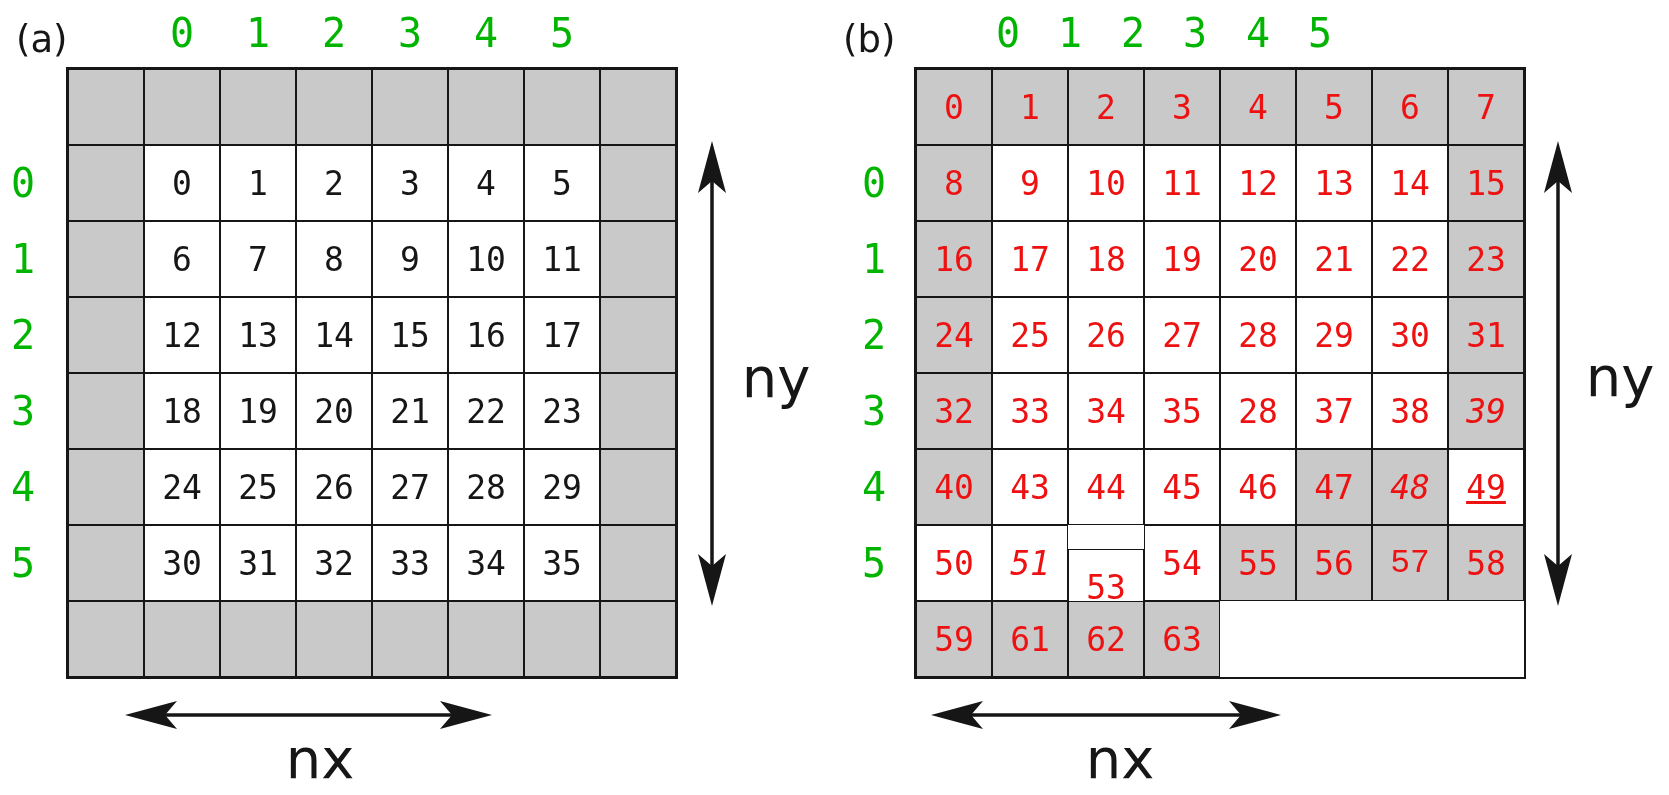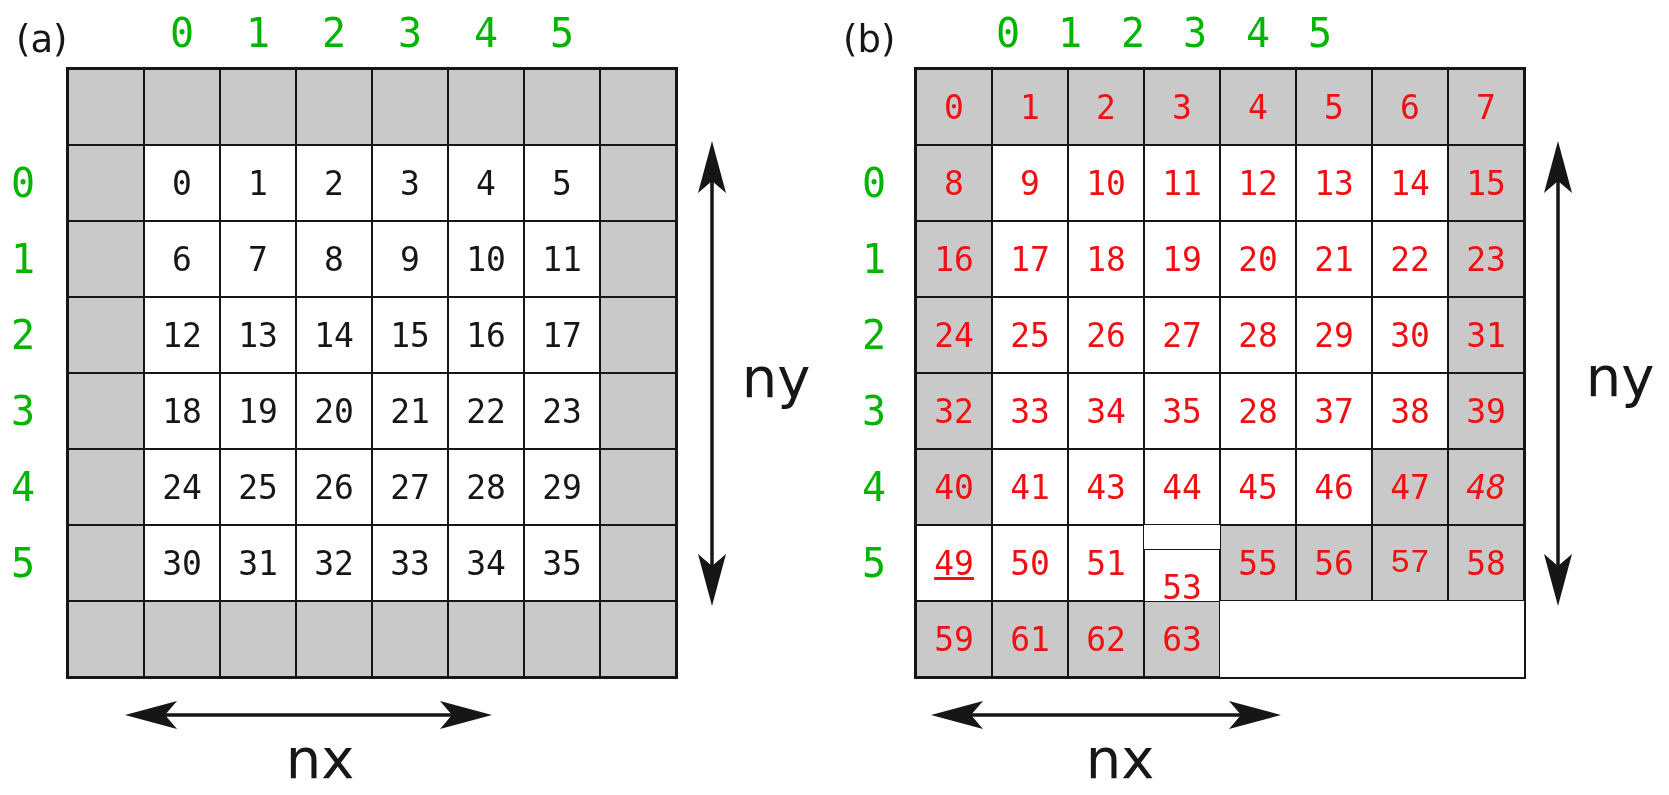--- a/index.html
+++ b/index.html
@@ -162,33 +162,33 @@
         <div class="cell" style="color: var(--red);">29</div>
         <div class="cell" style="color: var(--red);">30</div>
         <div class="cell halo" style="color: var(--red);">31</div>
         <div class="cell halo" style="color: var(--red);">32</div>
         <div class="cell" style="color: var(--red);">33</div>
         <div class="cell" style="color: var(--red);">34</div>
         <div class="cell" style="color: var(--red);">35</div>
         <div class="cell" style="color: var(--red);">28</div>
         <div class="cell" style="color: var(--red);">37</div>
         <div class="cell" style="color: var(--red);">38</div>
-        <div class="cell halo" style="color: var(--red);">39</div>
+        <div class="cell halo" style="color: var(--red); font-style: italic;">39</div>
         <div class="cell halo" style="color: var(--red);">40</div>
-        <div class="cell" style="color: var(--red);">41</div>
         <div class="cell" style="color: var(--red);">43</div>
         <div class="cell" style="color: var(--red);">44</div>
         <div class="cell" style="color: var(--red);">45</div>
         <div class="cell" style="color: var(--red);">46</div>
         <div class="cell halo" style="color: var(--red);">47</div>
         <div class="cell halo" style="color: var(--red); font-style: italic;">48</div>
         <div class="cell" style="color: var(--red); text-decoration: underline;">49</div>
         <div class="cell" style="color: var(--red);">50</div>
-        <div class="cell" style="color: var(--red);">51</div>
+        <div class="cell" style="color: var(--red); font-style: italic;">51</div>
         <div class="cell" style="color: var(--red); margin-top: 24px;">53</div>
+        <div class="cell" style="color: var(--red);">54</div>
         <div class="cell halo" style="color: var(--red);">55</div>
         <div class="cell halo" style="color: var(--red);">56</div>
         <div class="cell halo" style="color: var(--red); font-family: Liberation Mono, monospace;">57</div>
         <div class="cell halo" style="color: var(--red);">58</div>
         <div class="cell halo" style="color: var(--red);">59</div>
         <div class="cell halo" style="color: var(--red);">61</div>
         <div class="cell halo" style="color: var(--red);">62</div>
         <div class="cell halo" style="color: var(--red);">63</div>
       </div>
     <div class="dim-label" style="left:1120px; top:759px;">nx</div>

